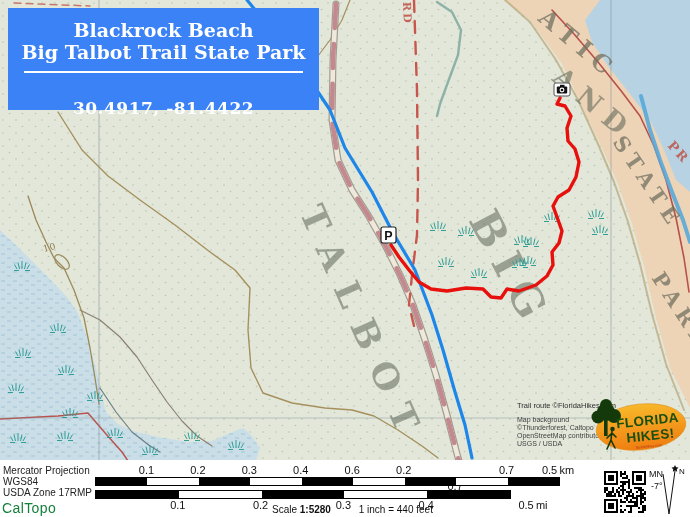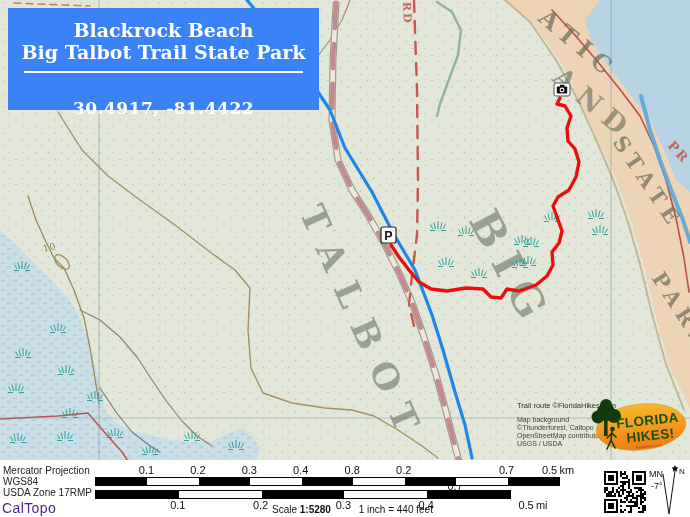--- a/index.html
+++ b/index.html
@@ -9,21 +9,21 @@
   
   .title-card{position:absolute;left:8px;top:8px;width:311px;height:102px;background:#3b82f6;
               color:#fff;text-align:center;font-family:"DejaVu Serif","Liberation Serif",serif;}
   .title-card .l1{margin-top:11px;font-size:19px;font-weight:bold;line-height:22px;}
   .title-card .l2{font-size:19px;font-weight:bold;line-height:23px;}
   .title-card hr{border:none;border-top:2px solid #fff;margin:7px 16px 0 16px;}
   .title-card .coords{margin-top:25px;font-size:17px;font-weight:bold;letter-spacing:.5px;}
   
   .footer{position:absolute;left:0;top:460px;width:690px;height:57px;background:#ffffff;color:#1a1a1a;}
   .finfo{position:absolute;left:3px;font-size:10px;white-space:nowrap;color:#222;}
-  .brand{position:absolute;left:2px;top:40px;font-size:14px;color:#4c1d95;letter-spacing:.4px;}
+  .brand{position:absolute;left:2px;top:40px;font-size:14px;color:#15803d;letter-spacing:.4px;}
   .bar{position:absolute;height:7px;border:1px solid #000;display:flex;box-sizing:content-box;background:#fff;}
   .bar span{flex:1 1 0;}
   .ticklbl{position:absolute;font-size:11px;transform:translateX(-50%);white-space:nowrap;color:#111;}
   .scaletext{position:absolute;left:272px;top:44px;font-size:10px;color:#111;white-space:nowrap;}
   .scaletext .equiv{margin-left:25px;}
   #qr{position:absolute;left:602px;top:9px;}
   #compass{position:absolute;left:646px;top:2px;}
 </style>
 </head>
 <body>
@@ -147,21 +147,21 @@
     <div class="finfo" style="top:5px">Mercator Projection</div>
     <div class="finfo" style="top:16px">WGS84</div>
     <div class="finfo" style="top:27px">USDA Zone 17RMP</div>
     <div class="brand">CalTopo</div>
 
     <div id="kmLabels">
         <span class="ticklbl" style="left: 146.444px; top: 4px;">0.1</span>
         <span class="ticklbl" style="left: 197.889px; top: 4px;">0.2</span>
         <span class="ticklbl" style="left: 249.333px; top: 4px;">0.3</span>
         <span class="ticklbl" style="left: 300.778px; top: 4px;">0.4</span>
-        <span class="ticklbl" style="left: 352.222px; top: 4px;">0.8</span>
+        <span class="ticklbl" style="left: 352.222px; top: 4px;">0.6</span>
         <span class="ticklbl" style="left: 403.667px; top: 4px;">0.2</span>
         <span class="ticklbl" style="left: 455.111px; top: 20px;">0.7</span>
         <span class="ticklbl" style="left: 506.556px; top: 4px;">0.7</span>
         <span class="ticklbl" style="left: 558px; top: 4px;">0.5 km</span>
       </div>
     <div id="kmBar" class="bar" style="left: 95px; top: 17px; width: 463px;">
         <span style="background: rgb(0, 0, 0);"></span>
         <span style="background: rgb(255, 255, 255);"></span>
         <span style="background: rgb(0, 0, 0);"></span>
         <span style="background: rgb(255, 255, 255);"></span>

